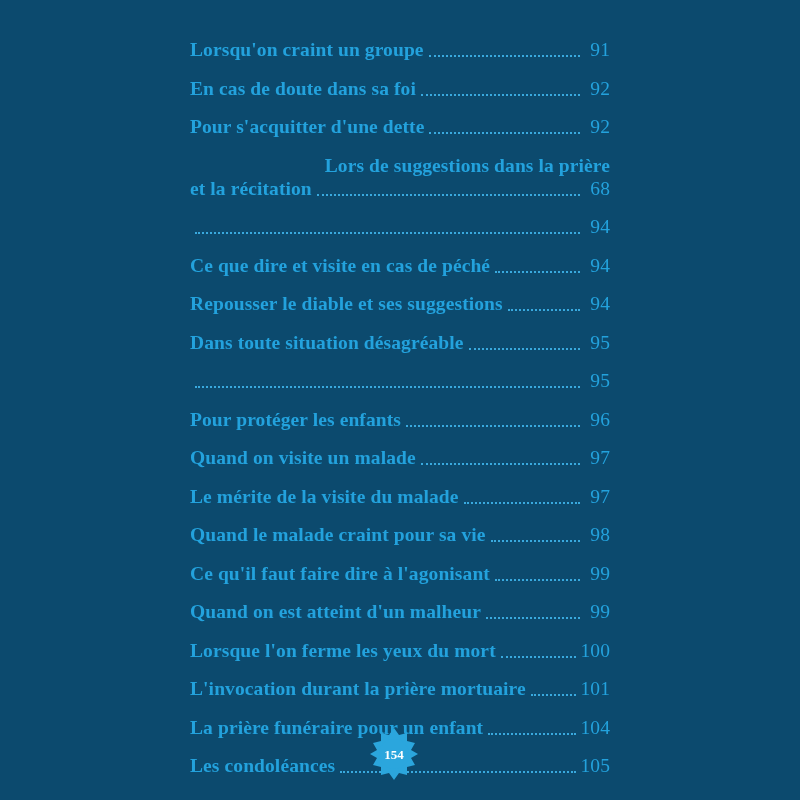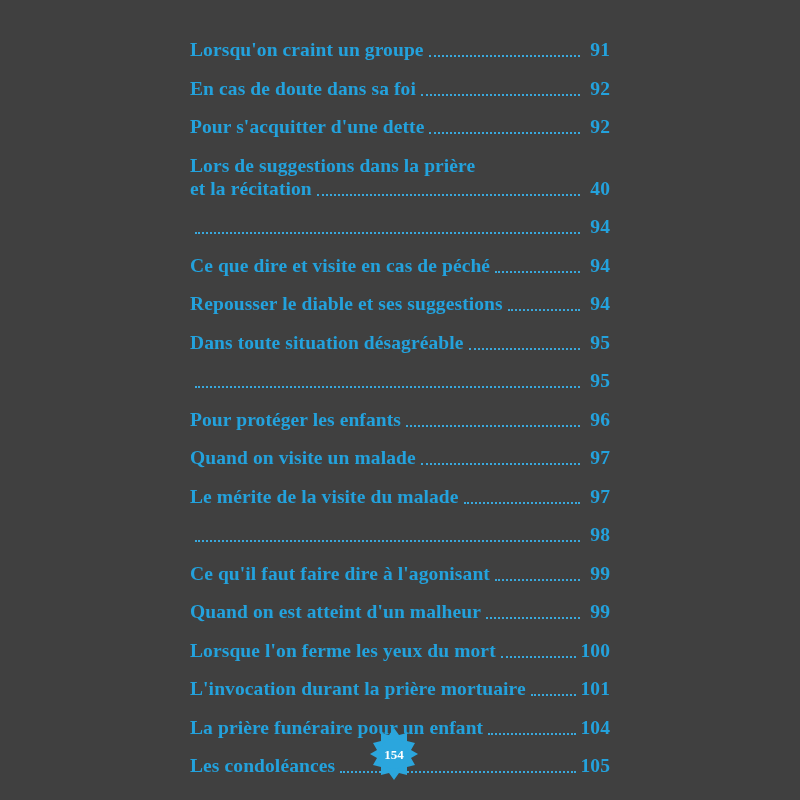--- a/index.html
+++ b/index.html
@@ -11,21 +11,21 @@
     width: 800px;
     height: 800px;
     font-family: "Liberation Serif", serif;
     color: #2ba6dd;
     overflow: hidden;
   }
   .page {
     position: relative;
     width: 800px;
     height: 800px;
-    background: #404040;
+    background: #0c4a6e;
     box-sizing: border-box;
   }
   .toc {
     position: absolute;
     left: 190px;
     top: 38px;
     width: 420px;
   }
   .toc-entry {
     display: flex;
@@ -49,33 +49,34 @@
   .dots {
     flex: 1 1 auto;
     overflow: hidden;
     margin: 0 4px 4px 5px;
     border-bottom: 2.2px dotted #39a9de;
     height: 1px;
     min-width: 10px;
   }
   .page-num {
     flex: 0 0 auto;
-    font-weight: bold;
+    font-weight: normal;
     color: #23a2dd;
     text-align: right;
     min-width: 26px;
   }
   .line2 {
     display: flex;
     align-items: flex-end;
     white-space: nowrap;
     justify-content: space-between;
   }
   .line1 {
     white-space: nowrap;
+    text-align: right;
   }
   .footer {
     position: absolute;
     left: 0;
     right: 12px;
     bottom: 18px;
     display: flex;
     justify-content: center;
     align-items: flex-start;
   }
@@ -124,21 +125,21 @@
       <span class="entry-title">Pour s'acquitter d'une dette</span>
       <span class="dots"></span>
       <span class="page-num">92</span>
     </div>
 
     <div class="toc-entry two-line">
       <div class="line1">Lors de suggestions dans la prière</div>
       <div class="line2">
         <span class="entry-title">et la récitation</span>
         <span class="dots"></span>
-        <span class="page-num">40</span>
+        <span class="page-num">68</span>
       </div>
     </div>
 
     <div class="toc-entry">
       <span class="dots"></span>
       <span class="page-num">94</span>
     </div>
 
     <div class="toc-entry">
       <span class="entry-title">Ce que dire et visite en cas de péché</span>
@@ -175,20 +176,21 @@
       <span class="page-num">97</span>
     </div>
 
     <div class="toc-entry">
       <span class="entry-title">Le mérite de la visite du malade</span>
       <span class="dots"></span>
       <span class="page-num">97</span>
     </div>
 
     <div class="toc-entry">
+      <span class="entry-title">Quand le malade craint pour sa vie</span>
       <span class="dots"></span>
       <span class="page-num">98</span>
     </div>
 
     <div class="toc-entry">
       <span class="entry-title">Ce qu'il faut faire dire à l'agonisant</span>
       <span class="dots"></span>
       <span class="page-num">99</span>
     </div>
 

